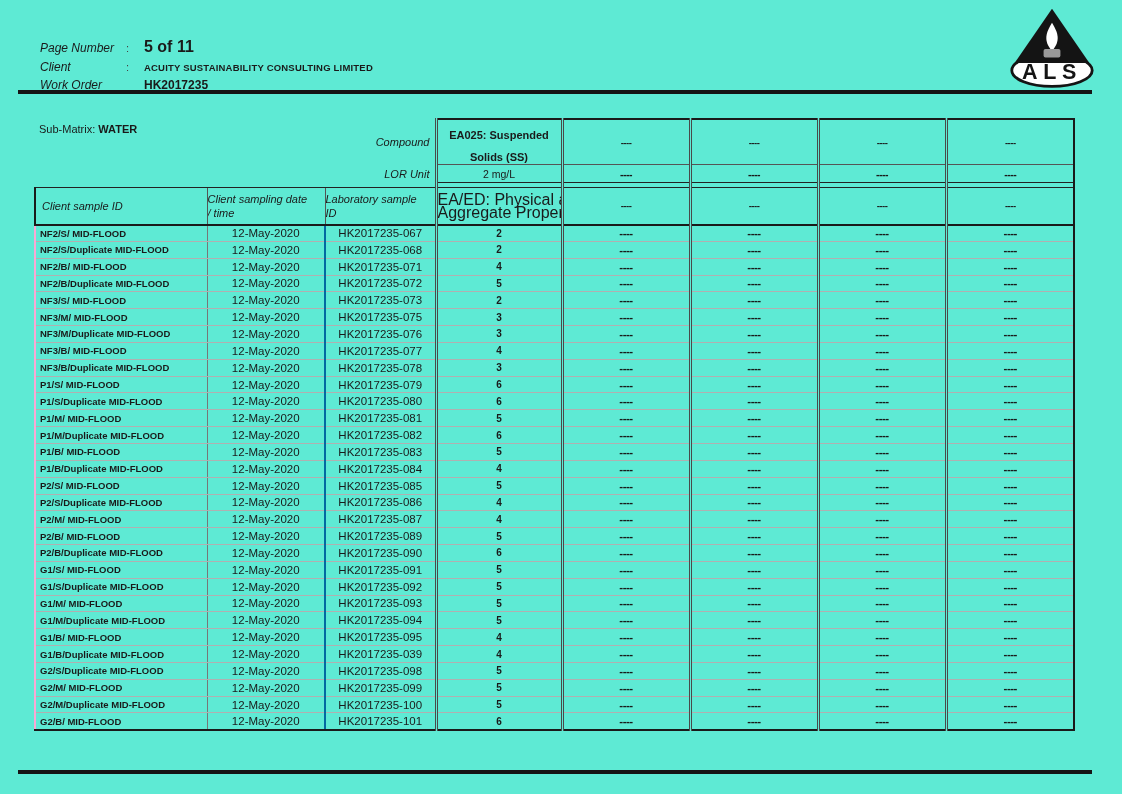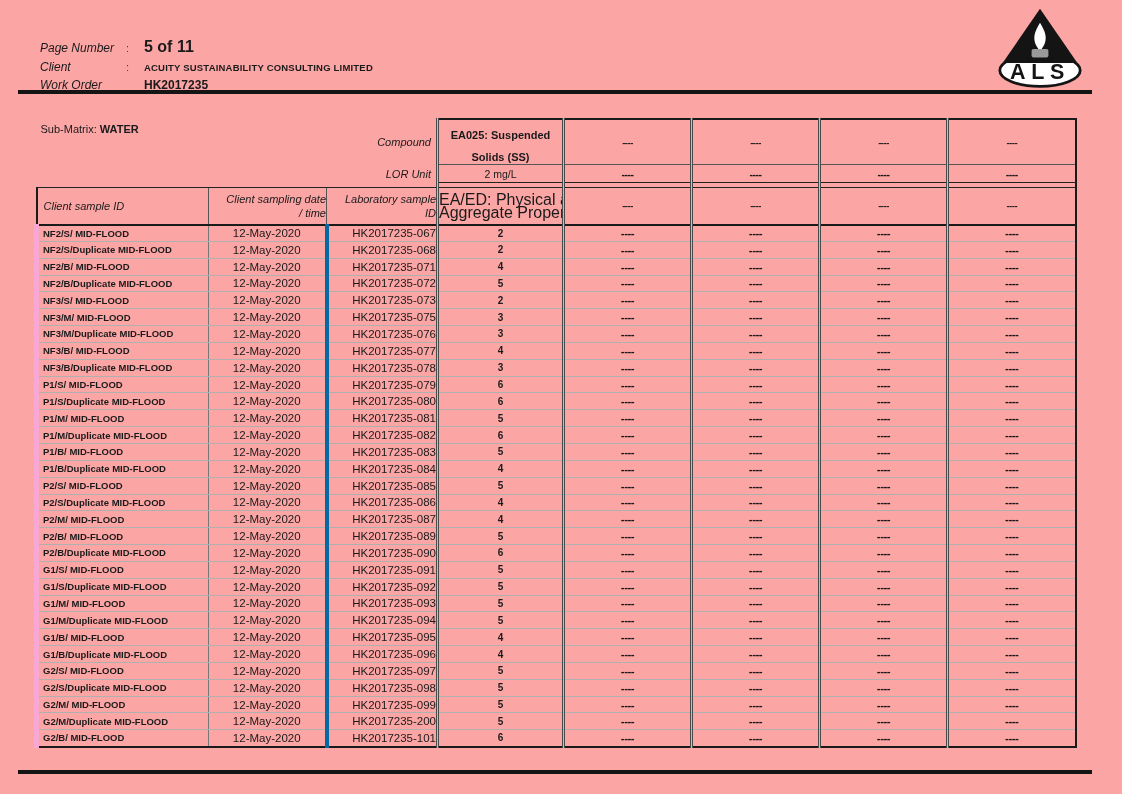--- a/index.html
+++ b/index.html
@@ -1,30 +1,30 @@
 <!DOCTYPE html>
 <html><head>
 <meta charset="utf-8">
 <style>
   * { box-sizing: border-box; margin: 0; padding: 0; }
   html, body { background: #ffffff; }
   body { font-family: "Liberation Sans", sans-serif; color: #1a1a1a; }
-  .page { position: relative; width: 1122px; height: 794px; background: #fca5a5; overflow: hidden; }
+  .page { position: relative; width: 1122px; height: 794px; background: #5eead4; overflow: hidden; }
 
   
   .meta { position: absolute; left: 40px; top: 38px; display: grid;
           grid-template-columns: 84px 16px auto; column-gap: 2px; row-gap: 4px; align-items: baseline; }
   .meta .lbl { font-style: italic; font-size: 12px; }
   .meta .colon { font-size: 11px; color: #444; }
   .meta .val { font-weight: bold; font-size: 16px; }
   .meta .val.small { font-size: 9.5px; letter-spacing: .2px; }
   .meta .val.mid { font-size: 12px; }
 
   
-  .logo { position: absolute; right: 28px; top: 6px; width: 108px; height: 86px; }
+  .logo { position: absolute; right: 16px; top: 6px; width: 108px; height: 86px; }
 
   
   .rule { position: absolute; left: 18px; width: 1074px; height: 1px;
           border-top: 3px solid #151515; border-bottom: 1px solid #151515; background: #fff; }
   .rule.top { top: 90px; }
   .rule.bottom { top: 770px; }
 
   
   table.grid { position: absolute; left: 34px; top: 118px; width: 1039px;
                border-collapse: collapse; table-layout: fixed; }
@@ -36,35 +36,35 @@
   .rc { border-left: 3px double #4a4a4a; text-align: center; vertical-align: middle; }
   .rc.last { border-right: 2px solid #1a1a1a; }
 
   
   tr.rowA td.rc { border-top: 2px solid #1a1a1a; border-bottom: 1px solid #555; height: 30px; }
   tr.rowB td.rc { border-bottom: 1.5px solid #222; height: 18px; font-size: 10.5px; }
   tr.rowSp td { height: 5px; border-top: none; border-bottom: none; }
   tr.rowC td { border-top: 1.5px solid #222; border-bottom: 2.5px solid #1a1a1a; height: 37px; vertical-align: middle; }
   tr.rowC td.lh { border-left: 1px solid #555; font-style: italic; font-size: 11px; }
   tr.rowC td.lh.first { border-left: 2px solid #1a1a1a; padding-left: 6px; }
-  tr.rowC td.lh.center { text-align: right; padding-left: 12px; }
+  tr.rowC td.lh.center { text-align: left; }
   .two-line span { display: block; line-height: 14px; }
   .compound-name { font-weight: bold; font-size: 11px; }
   .compound-name span { display: block; line-height: 14px; margin-top: 8px; }
   .method { font-size: 16px; text-align: center; }
   .method span { display: block; line-height: 13px; }
   .submatrix-cell { vertical-align: top; padding: 4px 0 0 4px; font-size: 11px; }
   .submatrix-cell b { font-weight: bold; }
   .hdr-dash, .dash { font-weight: bold; font-size: 9.5px; letter-spacing: -0.5px; }
 
   
   tbody.data td { height: 16.85px; border-bottom: 1px solid #b0b0b0; font-size: 11.5px; vertical-align: middle; }
-  tbody.data td.c1 { border-left: 5px solid #f9a8d4; font-weight: bold; font-size: 9.5px; padding-left: 4px; }
+  tbody.data td.c1 { border-left: 2px solid #f9a8d4; font-weight: bold; font-size: 9.5px; padding-left: 4px; }
   tbody.data td.c2 { border-left: 1px solid #777; text-align: center; }
-  tbody.data td.c3 { border-left: 4px solid #0369a1; text-align: right; }
+  tbody.data td.c3 { border-left: 2px solid #0369a1; text-align: center; }
   tbody.data td.val { font-weight: bold; font-size: 10px; }
   tbody.data tr:last-child td { border-bottom: 2px solid #1a1a1a; }
 </style>
 </head>
 <body>
 
 <div class="page">
 
   <div class="meta">
     <span class="lbl">Page Number</span>
@@ -399,32 +399,22 @@
       <td class="c3">HK2017235-095</td>
       <td class="rc val">4</td>
       <td class="rc dash">----</td>
       <td class="rc dash">----</td>
       <td class="rc dash">----</td>
       <td class="rc dash last">----</td>
     </tr>
         <tr>
       <td class="c1">G1/B/Duplicate MID-FLOOD</td>
       <td class="c2">12-May-2020</td>
-      <td class="c3">HK2017235-096</td>
-      <td class="rc val">4</td>
-      <td class="rc dash">----</td>
-      <td class="rc dash">----</td>
-      <td class="rc dash">----</td>
-      <td class="rc dash last">----</td>
-    </tr>
-        <tr>
-      <td class="c1">G2/S/ MID-FLOOD</td>
-      <td class="c2">12-May-2020</td>
-      <td class="c3">HK2017235-097</td>
-      <td class="rc val">5</td>
+      <td class="c3">HK2017235-039</td>
+      <td class="rc val">4</td>
       <td class="rc dash">----</td>
       <td class="rc dash">----</td>
       <td class="rc dash">----</td>
       <td class="rc dash last">----</td>
     </tr>
         <tr>
       <td class="c1">G2/S/Duplicate MID-FLOOD</td>
       <td class="c2">12-May-2020</td>
       <td class="c3">HK2017235-098</td>
       <td class="rc val">5</td>
@@ -439,21 +429,21 @@
       <td class="c3">HK2017235-099</td>
       <td class="rc val">5</td>
       <td class="rc dash">----</td>
       <td class="rc dash">----</td>
       <td class="rc dash">----</td>
       <td class="rc dash last">----</td>
     </tr>
         <tr>
       <td class="c1">G2/M/Duplicate MID-FLOOD</td>
       <td class="c2">12-May-2020</td>
-      <td class="c3">HK2017235-200</td>
+      <td class="c3">HK2017235-100</td>
       <td class="rc val">5</td>
       <td class="rc dash">----</td>
       <td class="rc dash">----</td>
       <td class="rc dash">----</td>
       <td class="rc dash last">----</td>
     </tr>
         <tr>
       <td class="c1">G2/B/ MID-FLOOD</td>
       <td class="c2">12-May-2020</td>
       <td class="c3">HK2017235-101</td>

